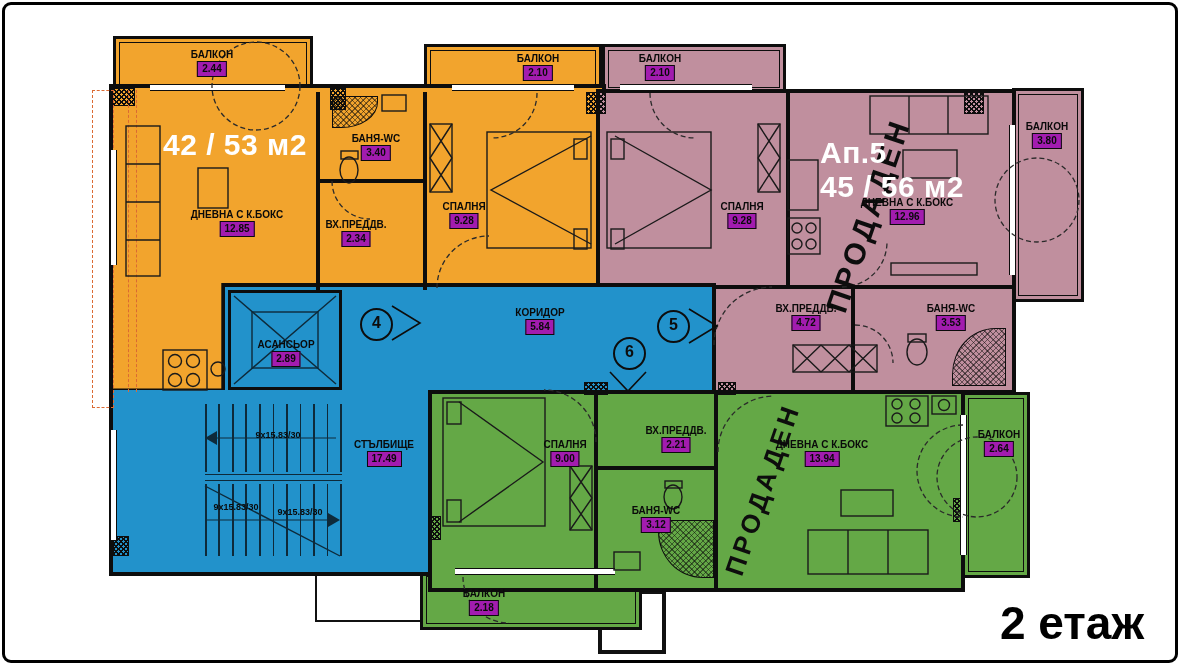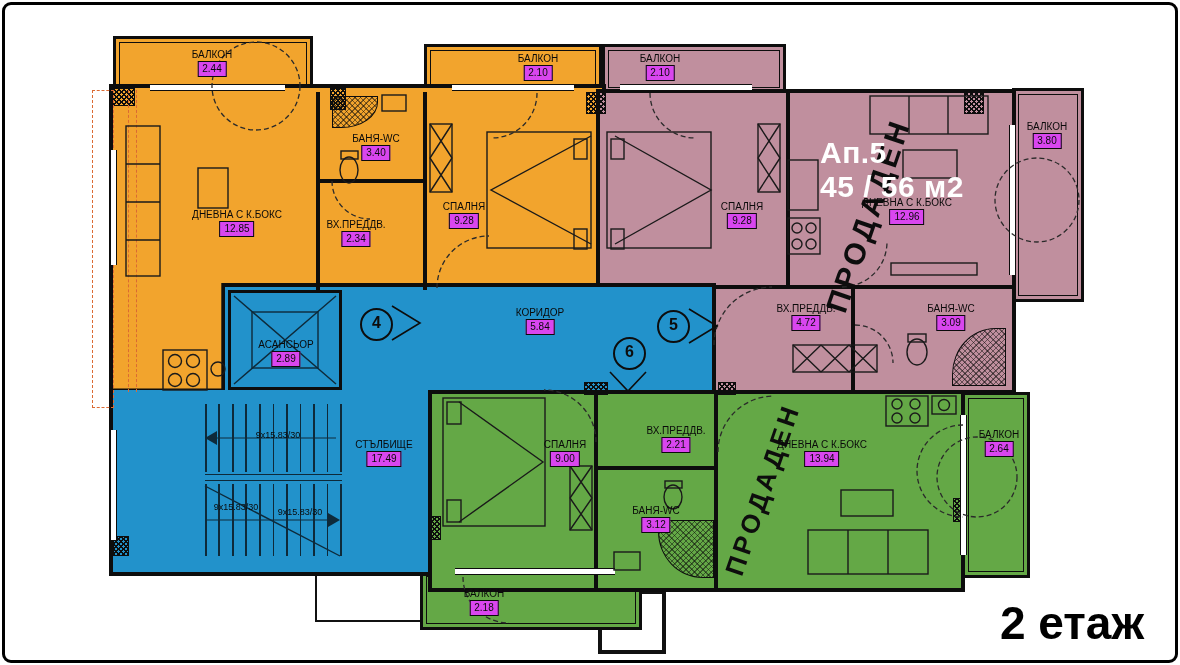--- a/index.html
+++ b/index.html
@@ -22,23 +22,23 @@
   .shx{position:absolute;z-index:2;border:1.5px solid #0d0d0d;
      background:repeating-linear-gradient(45deg,rgba(10,10,10,.5) 0 1px,transparent 1px 4px),
                 repeating-linear-gradient(-45deg,rgba(10,10,10,.5) 0 1px,transparent 1px 4px);}
   .thin{position:absolute;border:2px solid #111;background:#fff;z-index:0;box-sizing:border-box;}
   .dash-red{position:absolute;border:1.6px dashed #DB6A33;z-index:2;}
   .vdash{position:absolute;width:0;border-left:1.6px dashed #DB6A33;z-index:2;}
   .treads{position:absolute;z-index:2;background:repeating-linear-gradient(90deg,#0e2a3a 0 1.6px,transparent 1.6px 13.5px);}
   .landing{position:absolute;height:7px;border-top:1.6px solid #0e2a3a;border-bottom:1.6px solid #0e2a3a;box-sizing:border-box;z-index:2;}
   .deco{position:absolute;left:0;top:0;z-index:3;}
   
-  .rlabel{position:absolute;transform:translateX(-50%);text-align:center;font-size:10px;font-weight:normal;
+  .rlabel{position:absolute;transform:translateX(-50%);text-align:center;font-size:10px;font-weight:bold;
           color:#0a0a0a;line-height:1.3;white-space:nowrap;z-index:5;}
-  .rlabel .box{display:inline-block;background:#d946ef;border:1.3px solid #0a0a0a;padding:0 4px;font-size:10px;line-height:1.35;}
+  .rlabel .box{display:inline-block;background:#a21caf;border:1.3px solid #0a0a0a;padding:0 4px;font-size:10px;line-height:1.35;}
   .rlabel.sm{font-size:9px;}
   .apt-title{position:absolute;color:#fff;font-weight:bold;font-size:30px;line-height:1.12;letter-spacing:.5px;z-index:5;}
   .apt-title.g6{font-size:27px;}
   .sold{position:absolute;color:#0d0d0d;font-weight:bold;letter-spacing:4px;z-index:4;text-align:center;}
   .marker{position:absolute;width:29px;height:29px;border:2.5px solid #0d0d0d;border-radius:50%;
           font-size:16px;font-weight:bold;text-align:center;line-height:26px;color:#0d0d0d;z-index:5;}
   .wm{position:absolute;left:44px;top:290px;font-size:52px;font-weight:bold;letter-spacing:2px;
       color:rgba(190,85,70,.16);-webkit-text-stroke:2.4px rgba(150,52,42,.55);z-index:9;}
   .floor-big{position:absolute;left:1000px;top:596px;font-size:46px;font-weight:bold;color:#000;z-index:5;}
 </style>
@@ -284,21 +284,21 @@
   <div class="rlabel" style="left:1047px;top:120px;">
     <span>БАЛКОН</span><br>
     <span class="box">3.80</span>
   </div>
   <div class="rlabel" style="left:806px;top:302px;">
     <span>ВХ.ПРЕДДВ.</span><br>
     <span class="box">4.72</span>
   </div>
   <div class="rlabel" style="left:951px;top:302px;">
     <span>БАНЯ-WC</span><br>
-    <span class="box">3.09</span>
+    <span class="box">3.53</span>
   </div>
   <div class="rlabel" style="left:540px;top:306px;">
     <span>КОРИДОР</span><br>
     <span class="box">5.84</span>
   </div>
   <div class="rlabel" style="left:286px;top:338px;">
     <span>АСАНСЬОР</span><br>
     <span class="box">2.89</span>
   </div>
   <div class="rlabel" style="left:384px;top:438px;">
@@ -333,20 +333,21 @@
   <div class="rlabel" style="left:999px;top:428px;">
     <span>БАЛКОН</span><br>
     <span class="box">2.64</span>
   </div>
   <div class="rlabel" style="left:484px;top:587px;">
     <span>БАЛКОН</span><br>
     <span class="box">2.18</span>
   </div>
 
   <div class="apt-title" style="left:163px;top:128px;">
+    <div>42 / 53 м2</div>
   </div>
   <div class="apt-title" style="left:820px;top:136px;">
     <div>Ап.5</div>
     <div>45 / 56 м2</div>
   </div>
 
   <div class="sold" style="left:768px;top:200px;width:200px;font-size:30px;transform:rotate(-71deg);">ПРОДАДЕН</div>
   <div class="sold" style="left:670px;top:474px;width:186px;font-size:26px;transform:rotate(-71deg);">ПРОДАДЕН</div>
 
   <div class="marker" style="left:360px;top:308px;">4</div>

